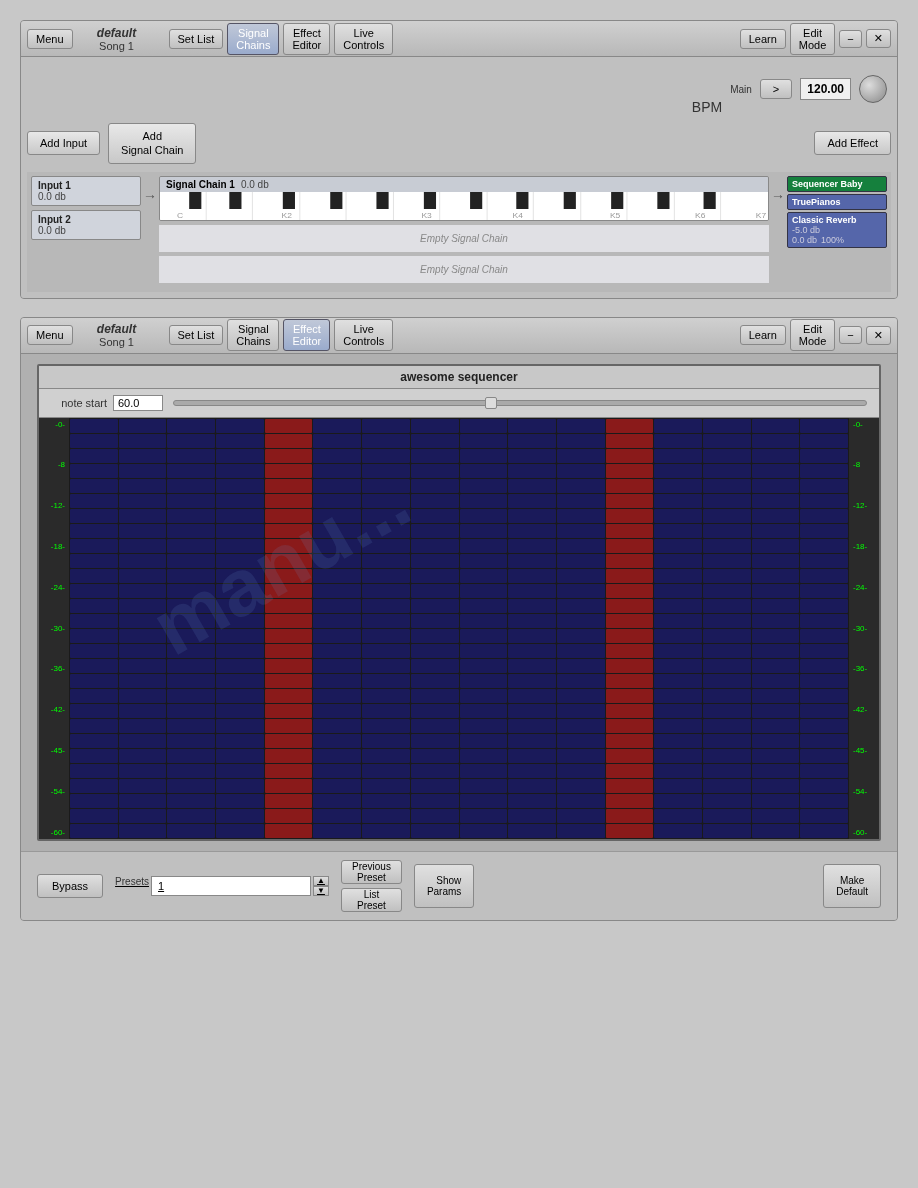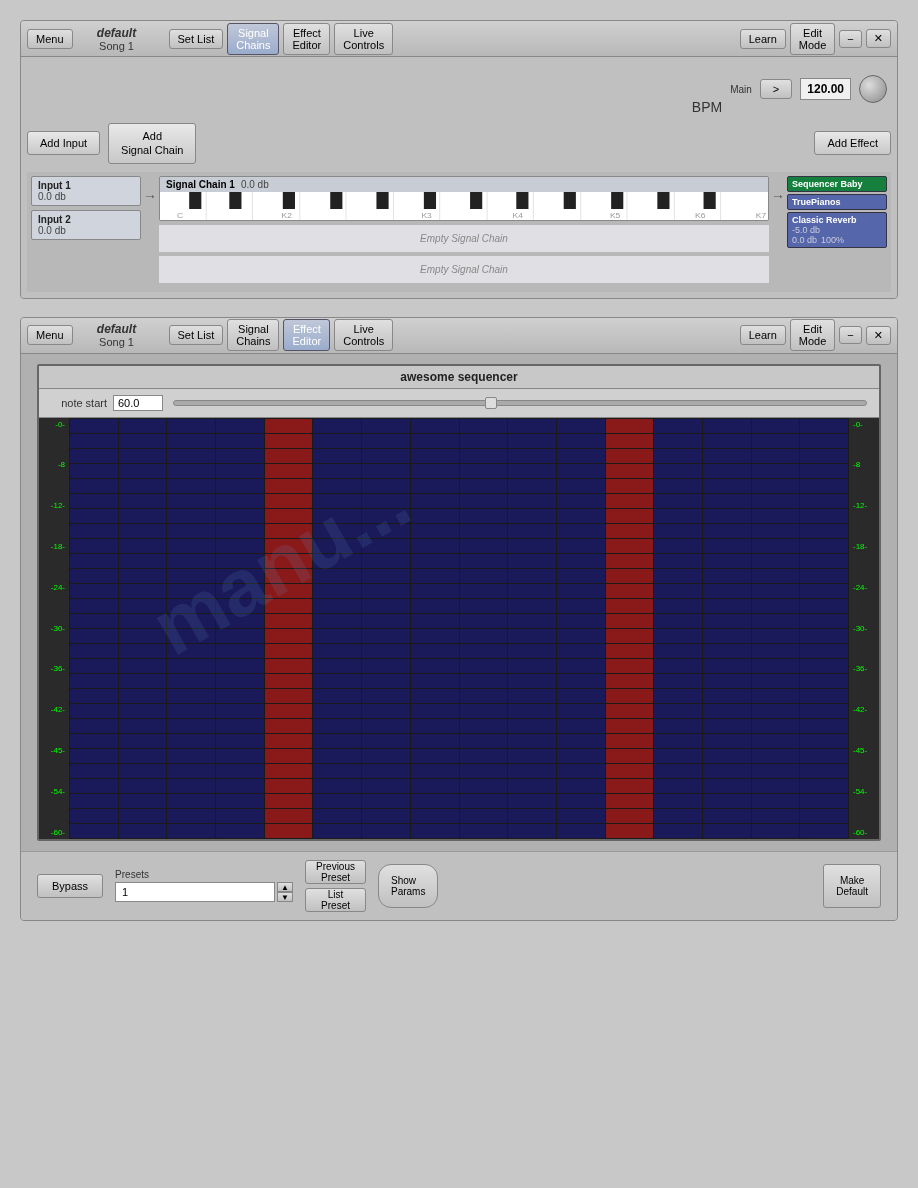--- a/index.html
+++ b/index.html
@@ -427,22 +427,22 @@
       background: linear-gradient(to bottom, #e0e0e0, #c0c0c0);
       border: 1px solid #888;
       border-radius: 3px;
       padding: 5px 14px;
       cursor: pointer;
       font-size: 11px;
     }
 
     .presets-section {
       display: flex;
-      flex-direction: column;
       gap: 2px;
+      text-decoration: underline;
     }
     .presets-label { font-size: 10px; color: #333; }
     .presets-select-wrapper {
       display: flex;
       align-items: center;
       gap: 2px;
     }
     .presets-input {
       background: #fff;
       border: 1px solid #888;
@@ -477,25 +477,25 @@
       border-radius: 3px;
       padding: 0 10px;
       cursor: pointer;
       font-size: 10px;
       text-align: center;
     }
 
     .show-params-btn {
       background: linear-gradient(to bottom, #e0e0e0, #c0c0c0);
       border: 1px solid #888;
-      border-radius: 13px;
+      border-radius: 3px;
       padding: 10px 12px;
       cursor: pointer;
       font-size: 10px;
-      text-align: left;
+      text-align: right;
     }
 
     .make-default-btn {
       margin-left: auto;
       background: linear-gradient(to bottom, #e0e0e0, #c0c0c0);
       border: 1px solid #888;
       border-radius: 3px;
       padding: 10px 12px;
       cursor: pointer;
       font-size: 10px;

